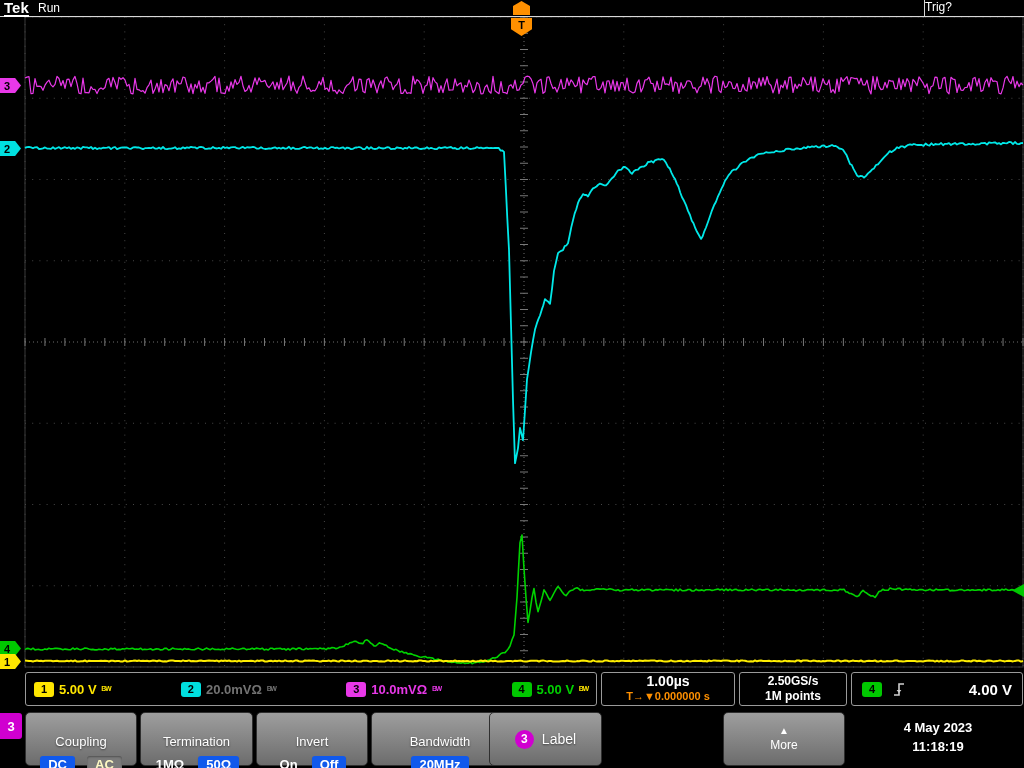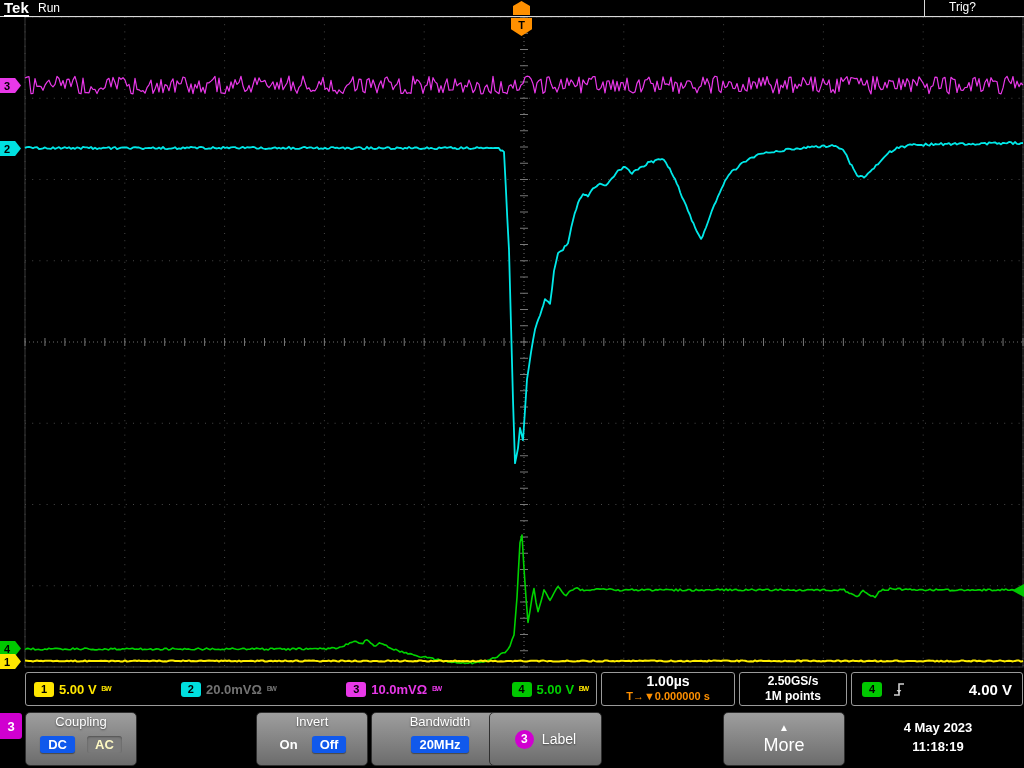--- a/index.html
+++ b/index.html
@@ -4,21 +4,21 @@
 <style>
   *{margin:0;padding:0;box-sizing:border-box}
   html,body{width:1024px;height:768px;background:#000;overflow:hidden;
     font-family:"Liberation Sans",sans-serif;position:relative;color:#fff}
   #wave-svg{position:absolute;left:0;top:0;z-index:1}
 
   
   .topbar{position:absolute;left:0;top:0;width:1024px;height:17px;border-bottom:1px solid #d8d8d8;z-index:3}
   .tek-logo{position:absolute;left:4px;top:0;font-weight:bold;font-size:15px;border-bottom:2px solid #fff;line-height:15px}
   .run-status{position:absolute;left:38px;top:1px;font-size:12px}
-  .trigq-box{position:absolute;right:2px;top:0;height:17px;width:98px;border-left:1px solid #d8d8d8;font-size:12px;padding-left:24px;line-height:15px}
+  .trigq-box{position:absolute;right:2px;top:0;height:17px;width:98px;border-left:1px solid #d8d8d8;font-size:12px;padding-left:0;line-height:15px}
 
   
   .trig-flag-a{position:absolute;left:513px;top:1px;width:17px;height:14px;background:#ff9000;z-index:4;
     clip-path:polygon(50% 0,100% 35%,100% 100%,0 100%,0 35%);
     color:#000;font-size:9px;font-weight:bold;display:flex;align-items:flex-end;justify-content:center}
   .trig-flag-b{position:absolute;left:511px;top:18px;width:21px;height:18px;background:#ff9000;z-index:4;
     clip-path:polygon(0 0,100% 0,100% 62%,50% 100%,0 62%);
     color:#000;font-size:11px;font-weight:bold;display:flex;align-items:flex-start;justify-content:center;padding-top:1px}
 
   
@@ -49,37 +49,37 @@
   .acqbox{left:739px;width:108px;flex-direction:column;justify-content:center;line-height:15px;font-size:12px;color:#fff;font-weight:bold}
   .trigbox{left:851px;width:172px;padding:0 10px;gap:10px}
   .trig-level-val{font-size:15px;font-weight:bold;color:#fff;margin-left:auto}
 
   
   .menubar{position:absolute;left:0;top:710px;width:1024px;height:58px;background:#000;z-index:3}
   .sidetab{position:absolute;left:0;top:3px;width:22px;height:26px;background:#d000d0;color:#fff;font-weight:bold;
     font-size:13px;display:flex;align-items:center;justify-content:center;border-radius:0 3px 3px 0}
   .menu-btn{position:absolute;top:2px;height:54px;background:linear-gradient(#9e9e9e,#6c6c6c);
     border:1px solid #2f2f2f;border-radius:5px;text-align:center;color:#fff;cursor:pointer}
-  .btn-title{font-size:13px;margin-top:1px;text-shadow:0 1px 2px rgba(0,0,0,.55)}
+  .btn-title{font-size:13px;margin-top:21px;text-shadow:0 1px 2px rgba(0,0,0,.55)}
   .btn-opts{margin-top:7px;display:flex;justify-content:center;align-items:flex-start;gap:12px;font-size:13px;font-weight:bold}
   .chip{padding:1px 8px;border-radius:3px}
   .chip.active{background:#1059ec;color:#fff;box-shadow:0 1px 1px rgba(0,0,0,.4)}
   .chip.plain{padding:1px 2px}
   .chip.dim{background:#7a7a7a;color:#fef9c3;box-shadow:inset 0 1px 2px rgba(0,0,0,.35)}
   .btn-coupling{left:25px;width:112px}
   .btn-termination{left:140px;width:113px}
   .btn-invert{left:256px;width:112px}
   .btn-bandwidth{left:371px;width:138px}
   .btn-label{left:489px;width:113px;display:flex;align-items:center;justify-content:center;gap:8px}
   .label-circle{width:19px;height:19px;border-radius:50%;background:#d000d0;color:#fff;font-size:12px;font-weight:bold;
     display:flex;align-items:center;justify-content:center}
   .label-text{font-size:14px;text-shadow:0 1px 2px rgba(0,0,0,.55)}
   .btn-more{left:723px;width:122px;display:flex;flex-direction:column;align-items:center;justify-content:center;gap:2px}
   .more-arrow{font-size:10px;line-height:10px}
-  .more-text{font-size:18px}
+  .more-text{font-size:12px}
   .datetime{position:absolute;right:6px;top:8px;width:160px;text-align:center;font-size:13px;font-weight:bold;line-height:19px;color:#fff}
 </style>
 </head>
 <body>
 
 <svg id="wave-svg" width="1024" height="768" viewBox="0 0 1024 768">
     <rect x="25" y="17" width="998" height="650" fill="none" stroke="#3a3a3a" stroke-width="1"></rect>
     <line x1="25" y1="17" x2="25" y2="667" stroke="#464646" stroke-width="1" stroke-dasharray="1 6.2"></line>
     <line x1="124.8" y1="17" x2="124.8" y2="667" stroke="#464646" stroke-width="1" stroke-dasharray="1 6.2"></line>
     <line x1="224.6" y1="17" x2="224.6" y2="667" stroke="#464646" stroke-width="1" stroke-dasharray="1 6.2"></line>
@@ -262,20 +262,27 @@
   <div class="sidetab">3</div>
 
   <div class="menu-btn btn-coupling">
     <div class="btn-title">Coupling</div>
     <div class="btn-opts">
       <span class="chip active">DC</span>
       <span class="chip dim">AC</span>
     </div>
   </div>
 
+  <div class="menu-btn btn-termination">
+    <div class="btn-title">Termination</div>
+    <div class="btn-opts">
+      <span class="chip plain">1MΩ</span>
+      <span class="chip active">50Ω</span>
+    </div>
+  </div>
 
   <div class="menu-btn btn-invert">
     <div class="btn-title">Invert</div>
     <div class="btn-opts">
       <span class="chip plain">On</span>
       <span class="chip active">Off</span>
     </div>
   </div>
 
   <div class="menu-btn btn-bandwidth">

